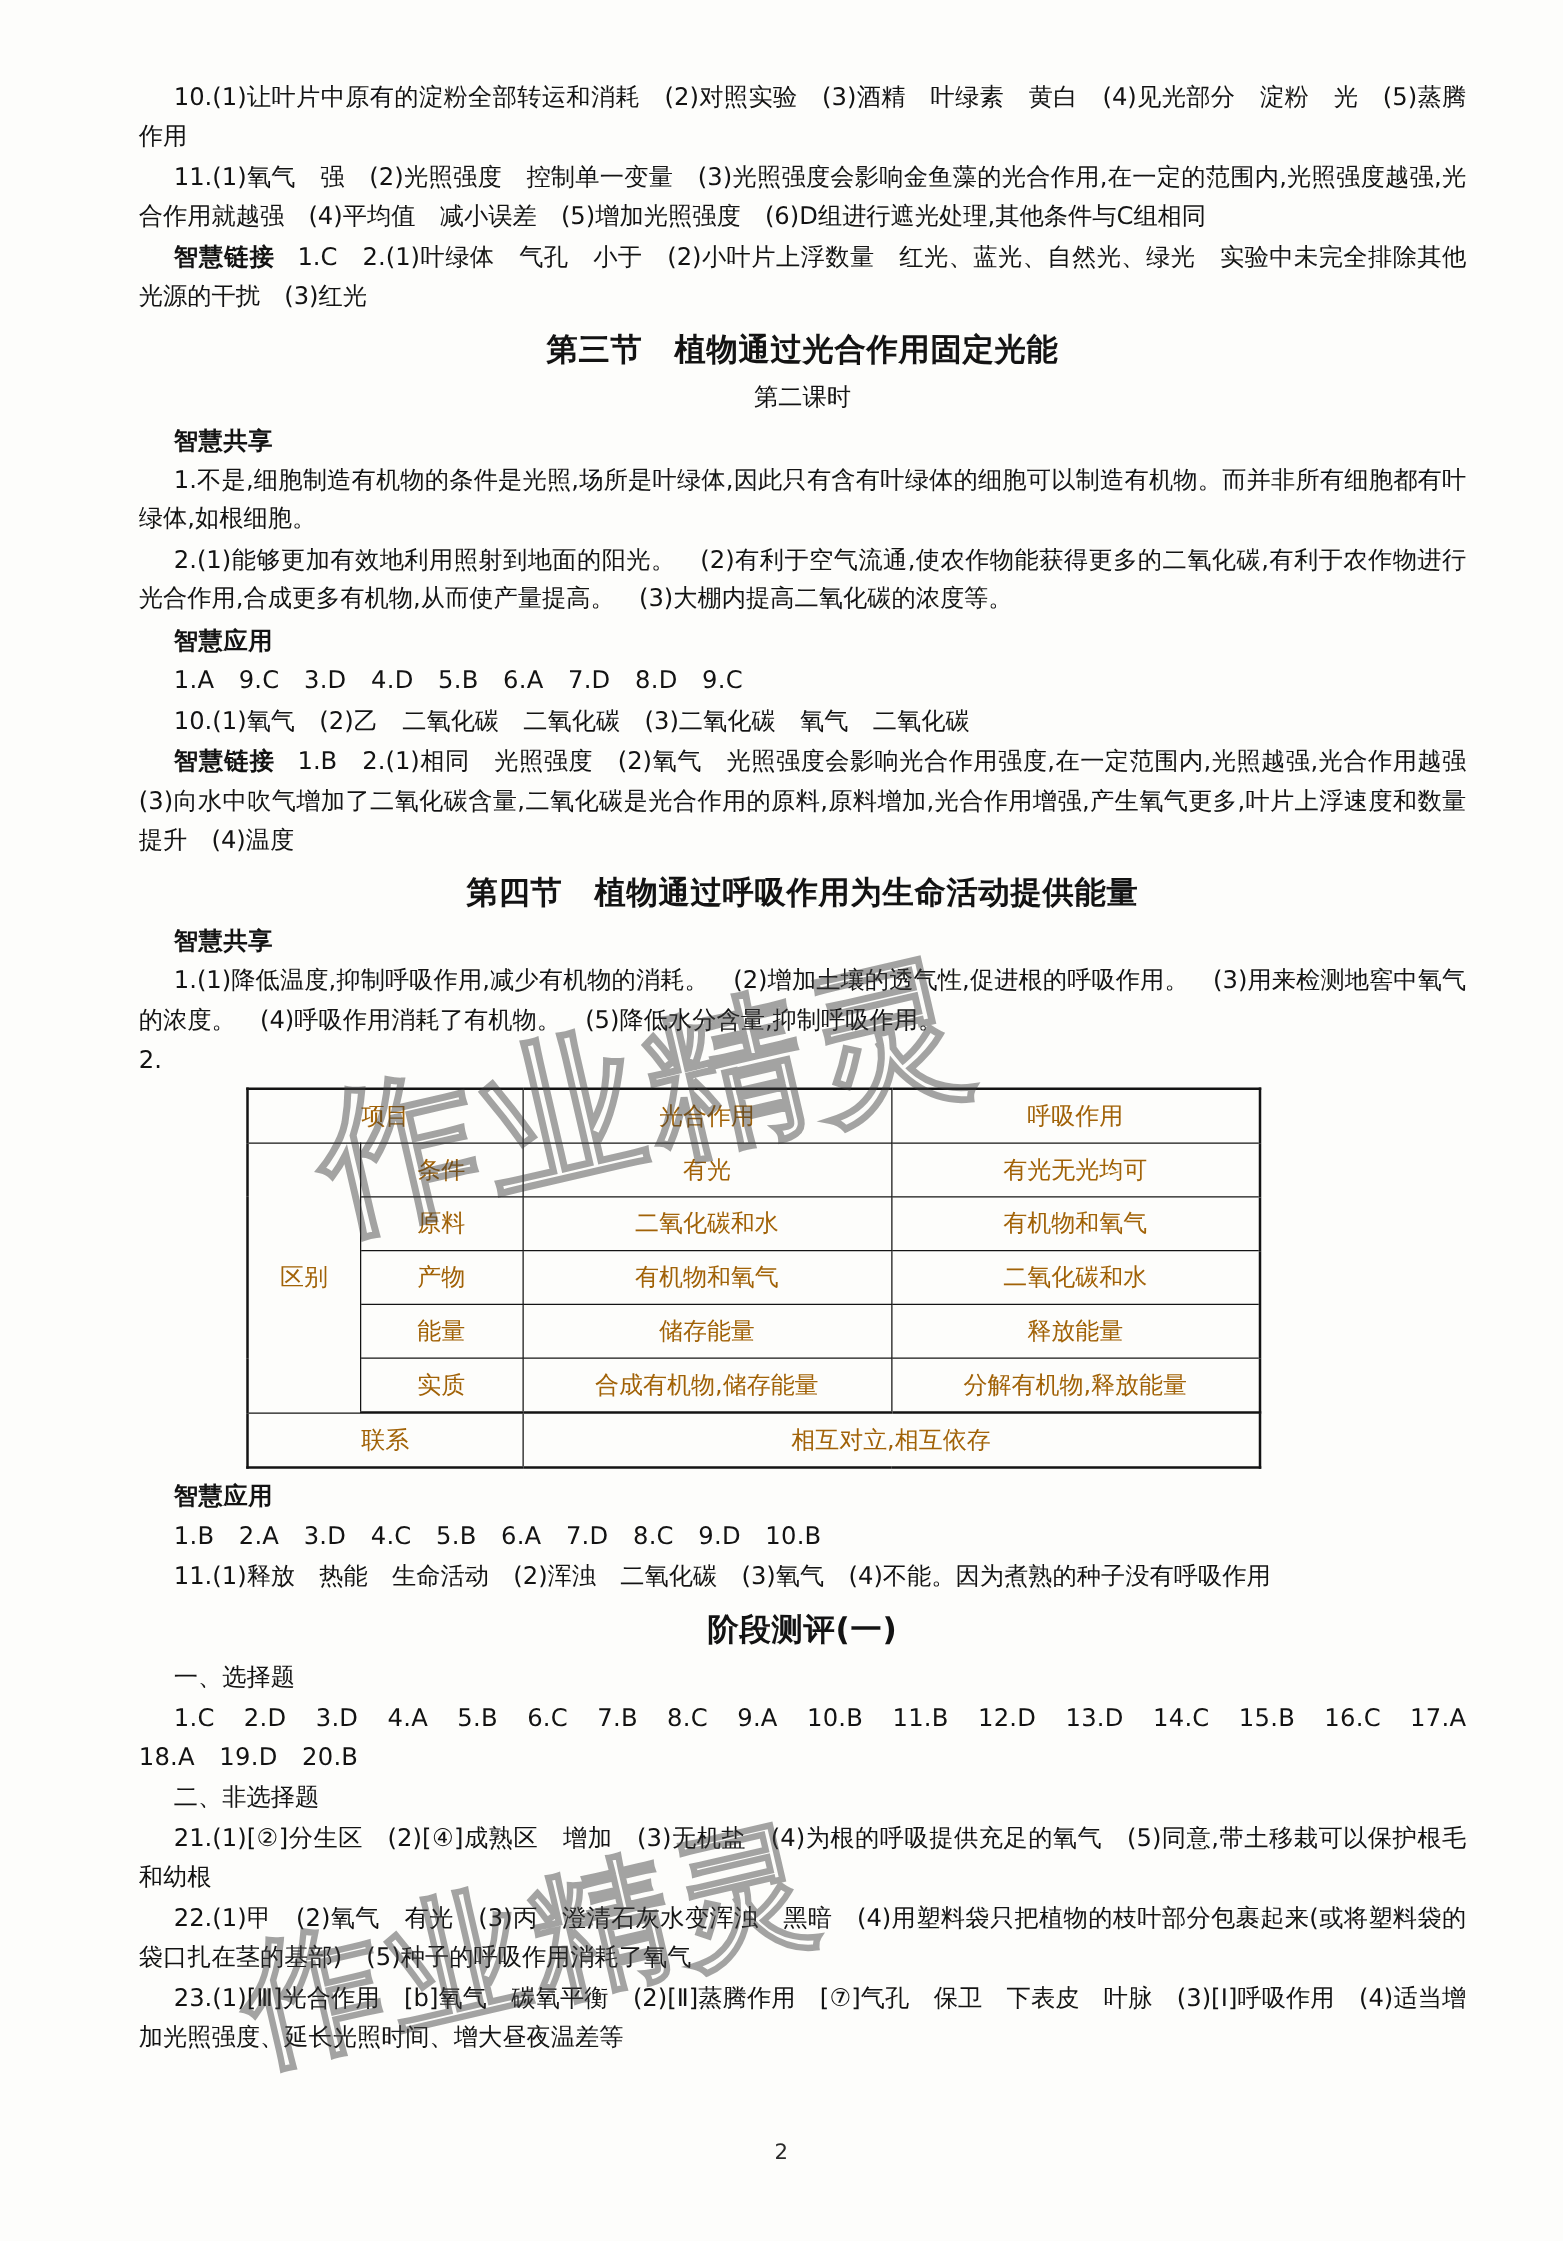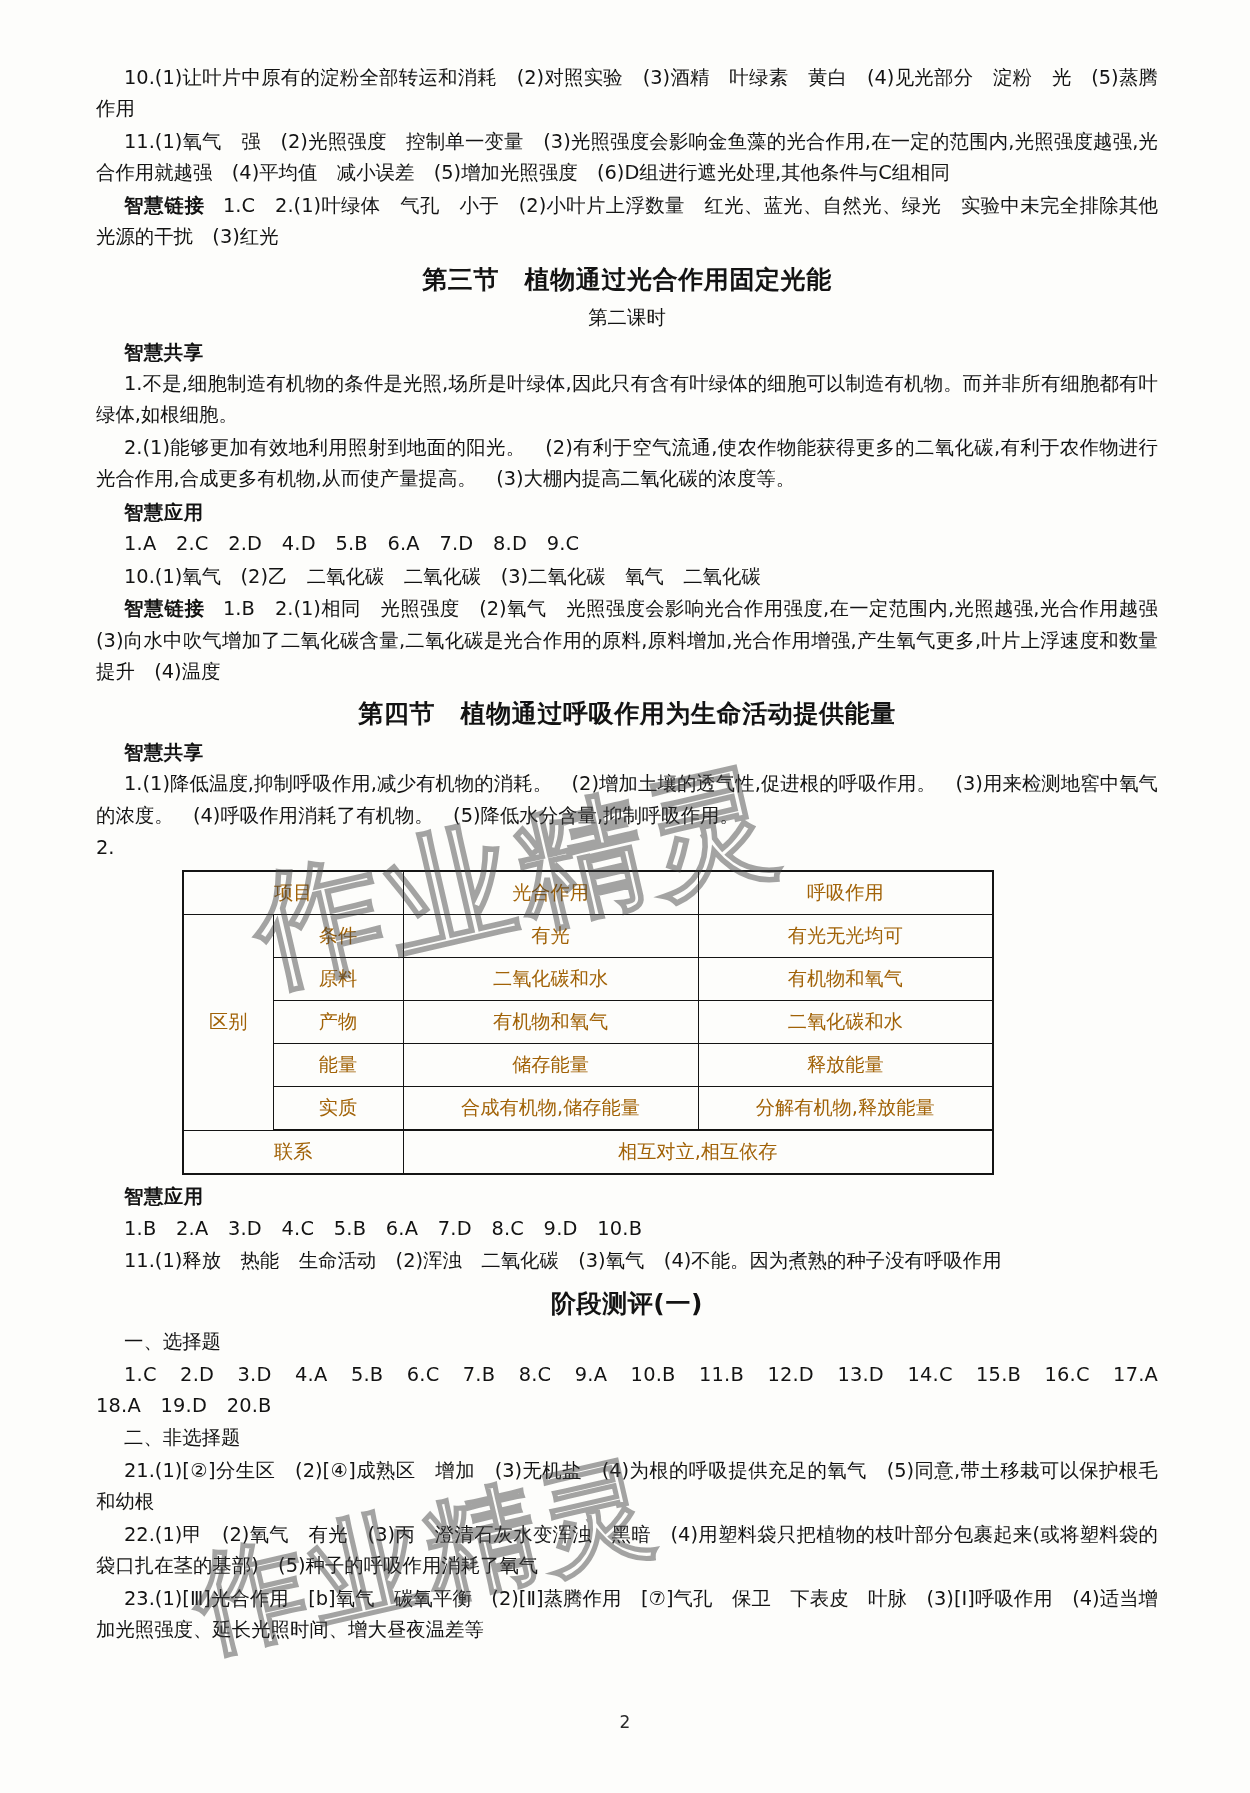--- a/index.html
+++ b/index.html
@@ -13,21 +13,21 @@
   .page {
     position: relative;
     width: 1250px;
     height: 1793px;
     background: #fdfdfb;
     overflow: hidden;
     box-sizing: border-box;
   }
   .content {
     position: absolute;
-    left: 96px;
+    left: 111px;
     top: 62px;
     width: 1062px;
     font-size: 19.4px;
     line-height: 1.62;
     color: #131313;
     text-align: justify;
     text-justify: inter-character;
   }
   .para {
     margin: 0 0 1px 0;
@@ -139,21 +139,21 @@
     <p class="para"><span class="inline-head">智慧链接</span><span class="wide-gap"></span><span>1.C　2.(1)叶绿体　气孔　小于　(2)小叶片上浮数量　红光、蓝光、自然光、绿光　实验中未完全排除其他光源的干扰　(3)红光</span></p>
 
     <p class="section-title">第三节　植物通过光合作用固定光能</p>
     <p class="sub-title">第二课时</p>
 
     <p class="label-line">智慧共享</p>
     <p class="para">1.不是,细胞制造有机物的条件是光照,场所是叶绿体,因此只有含有叶绿体的细胞可以制造有机物。而并非所有细胞都有叶绿体,如根细胞。</p>
     <p class="para">2.(1)能够更加有效地利用照射到地面的阳光。　(2)有利于空气流通,使农作物能获得更多的二氧化碳,有利于农作物进行光合作用,合成更多有机物,从而使产量提高。　(3)大棚内提高二氧化碳的浓度等。</p>
 
     <p class="label-line">智慧应用</p>
-    <p class="para answers">1.A　2.C　2.D　4.D　5.B　6.A　7.D　8.D　9.C</p>
+    <p class="para answers">1.A　9.C　3.D　4.D　5.B　6.A　7.D　8.D　9.C</p>
     <p class="para">10.(1)氧气　(2)乙　二氧化碳　二氧化碳　(3)二氧化碳　氧气　二氧化碳</p>
 
     <p class="para"><span class="inline-head">智慧链接</span><span class="wide-gap"></span><span>1.B　2.(1)相同　光照强度　(2)氧气　光照强度会影响光合作用强度,在一定范围内,光照越强,光合作用越强　(3)向水中吹气增加了二氧化碳含量,二氧化碳是光合作用的原料,原料增加,光合作用增强,产生氧气更多,叶片上浮速度和数量提升　(4)温度</span></p>
 
     <p class="section-title">第四节　植物通过呼吸作用为生命活动提供能量</p>
 
     <p class="label-line">智慧共享</p>
     <p class="para">1.(1)降低温度,抑制呼吸作用,减少有机物的消耗。　(2)增加土壤的透气性,促进根的呼吸作用。　(3)用来检测地窖中氧气的浓度。　(4)呼吸作用消耗了有机物。　(5)降低水分含量,抑制呼吸作用。</p>
     <p class="para noindent">2.</p>
 

